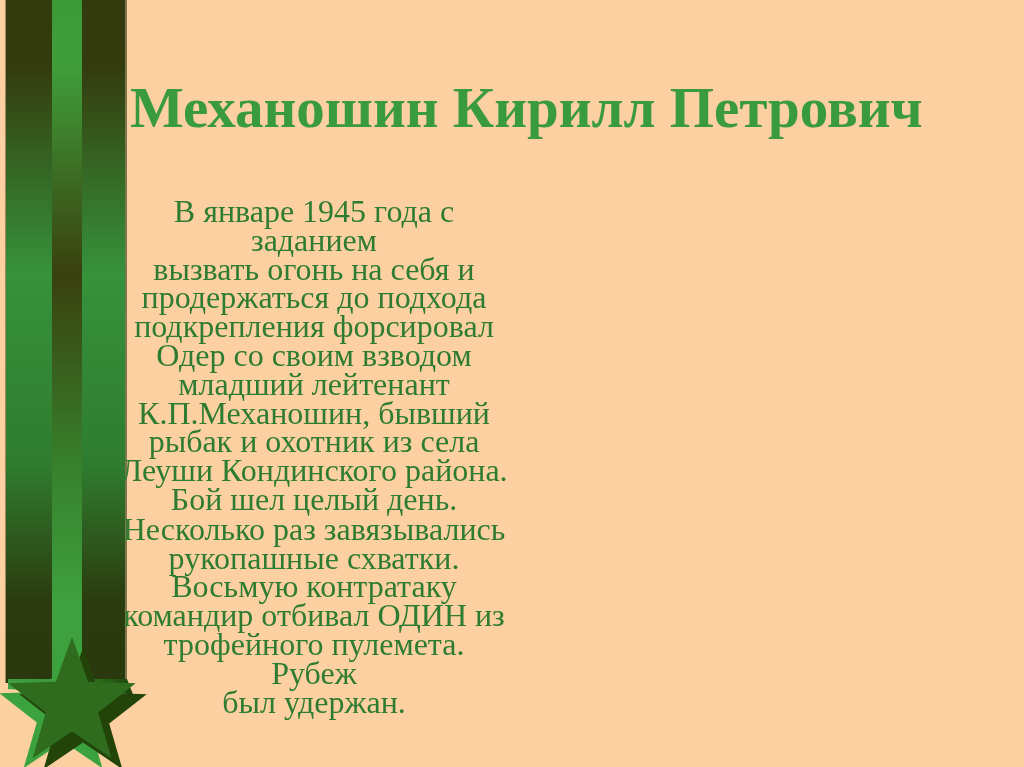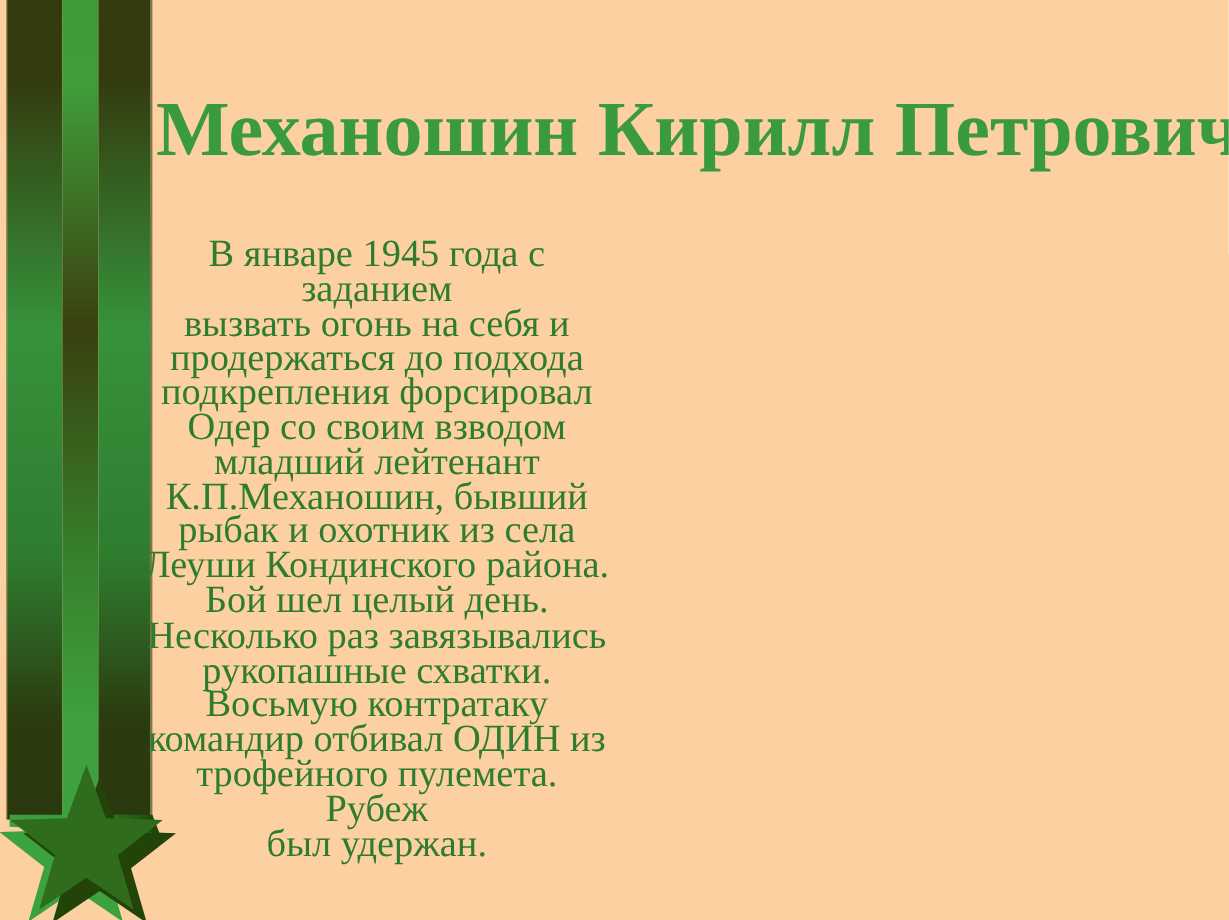--- a/index.html
+++ b/index.html
@@ -49,21 +49,21 @@
 
   
   .slide-title {
     position: absolute;
     left: 130px;
     top: 76px;
     width: 792px;
     text-align: center;
     white-space: nowrap;
     font-weight: bold;
-    font-size: 65px;
+    font-size: 57px;
     line-height: 64px;
     color: #3a9a40;
   }
 
   
   .body-text {
     position: absolute;
     left: 118px;
     top: 197px;
     width: 392px;

